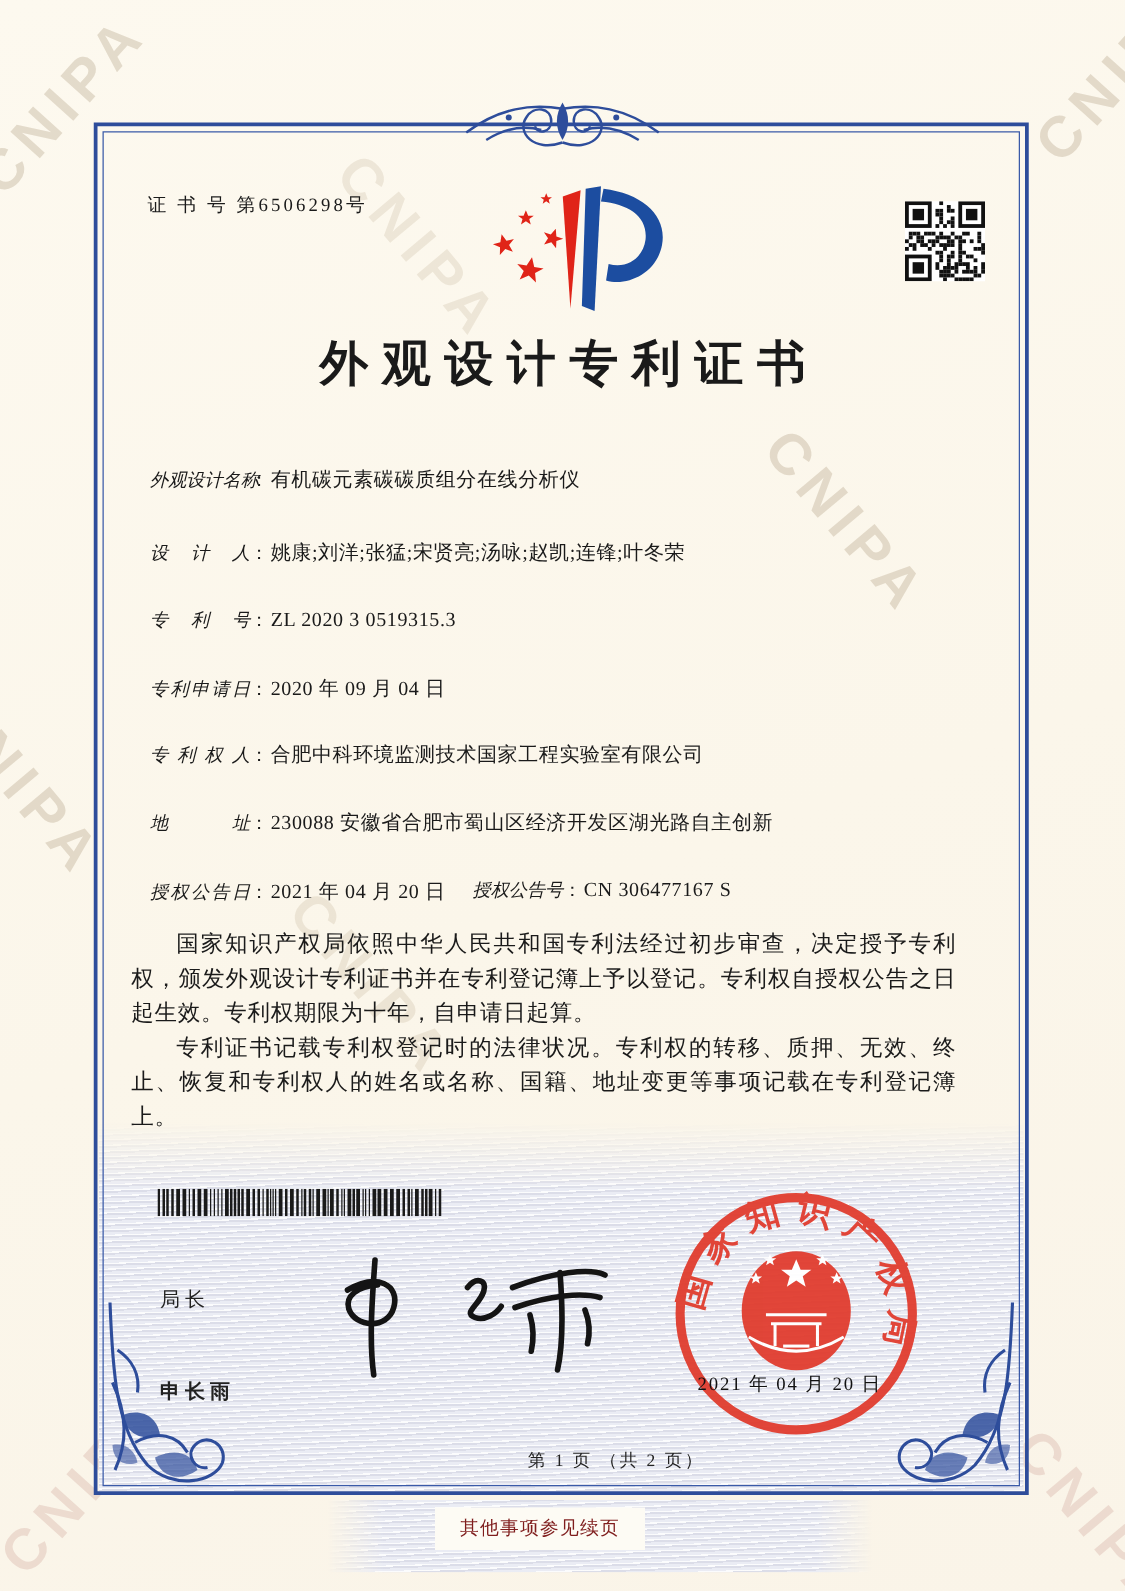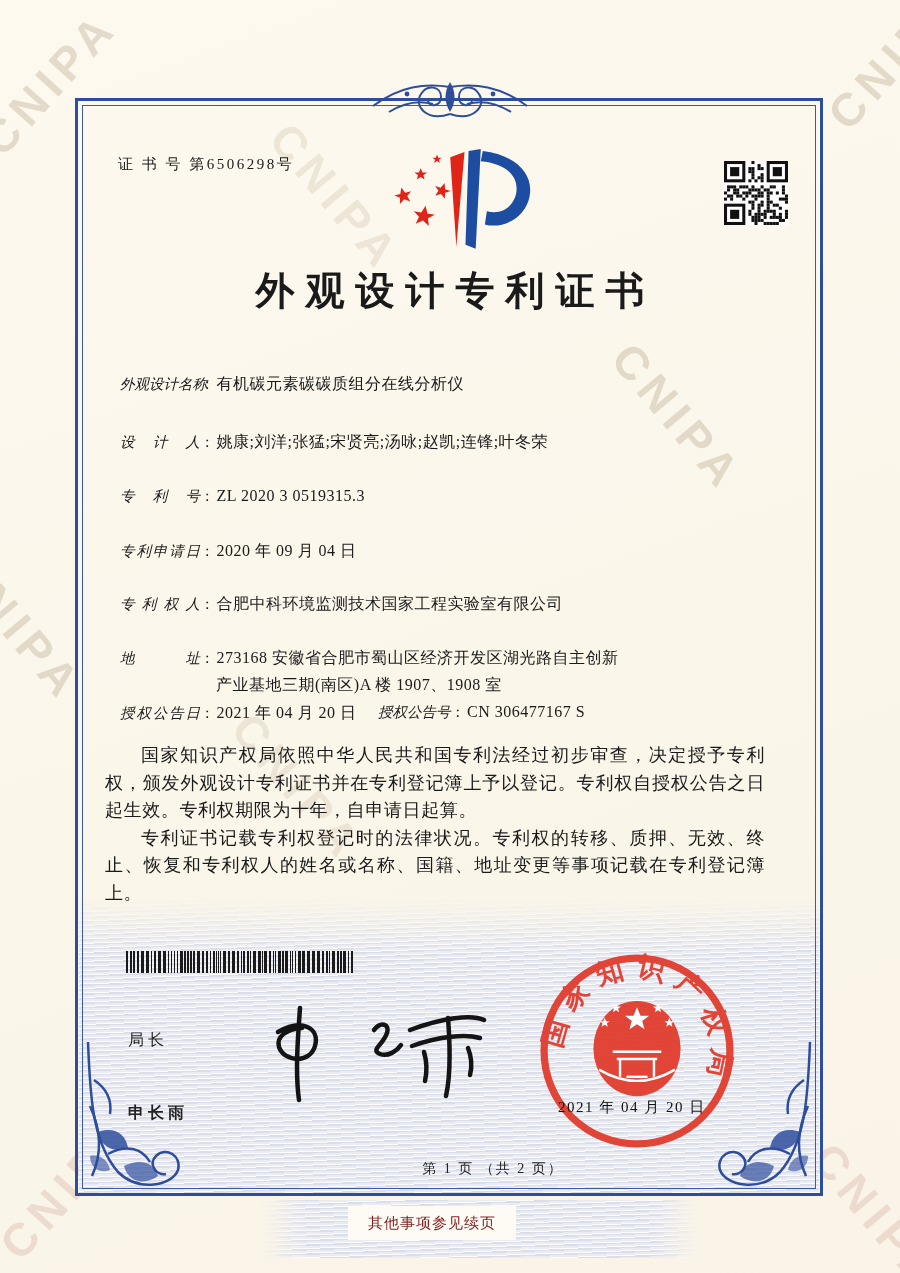--- a/index.html
+++ b/index.html
@@ -310,22 +310,21 @@
     <div class="row" style="top:487px">
       <span class="flabel">专利号</span><span class="colon">：</span><span class="val">ZL 2020 3 0519315.3</span>
     </div>
     <div class="row" style="top:541px">
       <span class="flabel">专利申请日</span><span class="colon">：</span><span class="val">2020 年 09 月 04 日</span>
     </div>
     <div class="row" style="top:594px">
       <span class="flabel">专利权人</span><span class="colon">：</span><span class="val">合肥中科环境监测技术国家工程实验室有限公司</span>
     </div>
     <div class="row" style="top:648px">
-      <span class="flabel">地址</span><span class="colon">：</span><span class="val">273168 安徽省合肥市蜀山区经济开发区湖光路自主创新</span>
-      <span class="val addr2">产业基地三期(南区)A 楼 1907、1908 室</span>
+      <span class="flabel">地址</span><span class="colon">：</span><span class="val">230088 安徽省合肥市蜀山区经济开发区湖光路自主创新</span>
     </div>
     <div class="row" style="top:703px">
       <span class="flabel">授权公告日</span><span class="colon">：</span><span class="val">2021 年 04 月 20 日</span>
       <span class="second-pair">
         <span class="flabel" style="width:auto;text-align-last:auto">授权公告号</span><span class="colon">：</span><span class="val">CN 306477167 S</span>
       </span>
     </div>
 
     <div class="body-text">
       <p>国家知识产权局依照中华人民共和国专利法经过初步审查，决定授予专利权，颁发外观设计专利证书并在专利登记簿上予以登记。专利权自授权公告之日起生效。专利权期限为十年，自申请日起算。</p>

